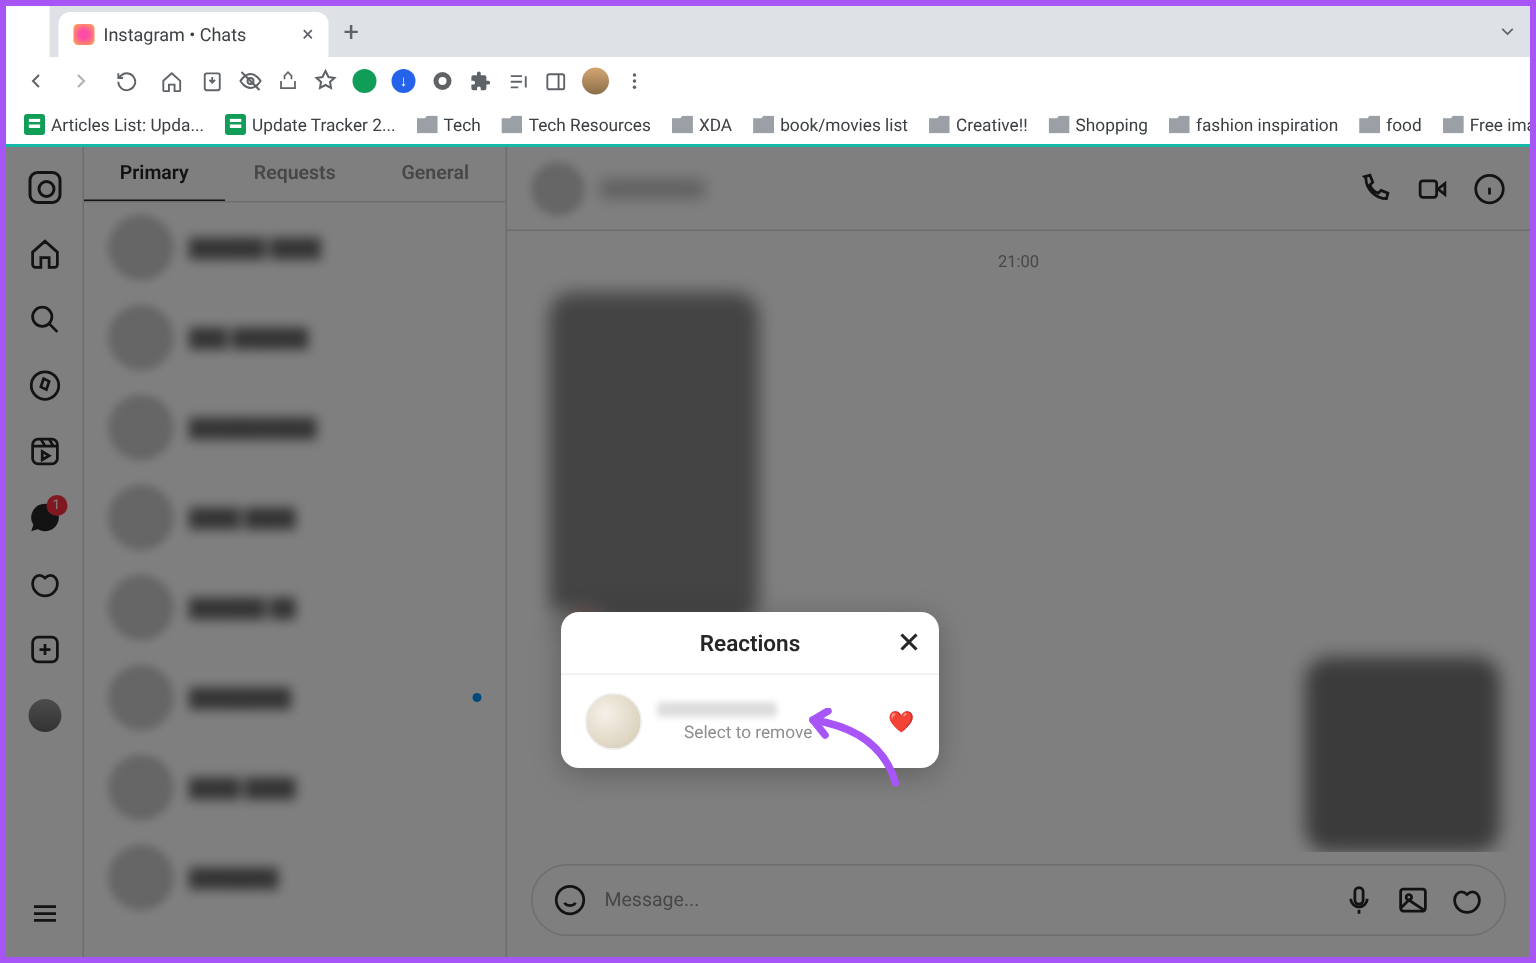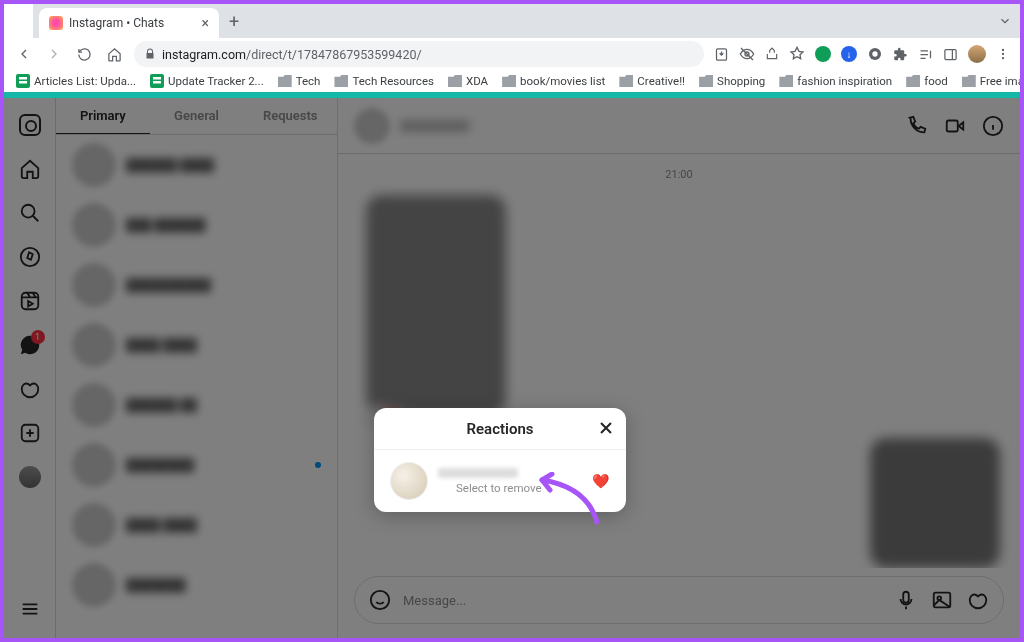--- a/index.html
+++ b/index.html
@@ -17,21 +17,21 @@
 .addr-bar { height: 32px; display: flex; align-items: center; padding: 0 10px; gap: 10px; background: #fff; }
 .nav-btn { color: #5f6368; display: flex; align-items: center; justify-content: center; width: 20px; }
 .url-box { flex: 1; display: flex; align-items: center; gap: 6px; background: #f1f3f4; border-radius: 14px; height: 26px; padding: 0 10px; font-size: 12.5px; color: #5f6368; }
 .url-box .domain { color: #202124; }
 .addr-icons { display: flex; gap: 10px; align-items: center; color: #5f6368; }
 .addr-icons > * { display: flex; }
 .ext-green { width: 16px; height: 16px; background: #0f9d58; border-radius: 50%; }
 .ext-blue { width: 16px; height: 16px; background: #2563eb; border-radius: 50%; color:#fff; font-size:10px; display:flex; align-items:center; justify-content:center; }
 .avatar-sm { width: 18px; height: 18px; border-radius: 50%; background: linear-gradient(#d4a574, #8b6f47); }
 
-.bm-bar { height: 28px; display: flex; align-items: center; padding: 0 12px; gap: 14px; background: #fff; border-bottom: 6px solid #14b8a6; font-size: 11.5px; color: #3c4043; }
+.bm-bar { height: 28px; display: flex; align-items: center; padding: 0 12px; gap: 14px; background: #fff; border-bottom: 2px solid #14b8a6; font-size: 11.5px; color: #3c4043; }
 .bm-item { display: flex; align-items: center; gap: 4px; white-space: nowrap; }
 .bm-folder { width: 14px; height: 12px; background: #9aa0a6; clip-path: polygon(0 15%, 40% 15%, 50% 0, 100% 0, 100% 100%, 0 100%); }
 .bm-sheet { width: 14px; height: 14px; background: #0f9d58; border-radius: 2px; position: relative; }
 .bm-sheet::after { content:""; position:absolute; inset:3px; background:#fff; clip-path: polygon(0 0,100% 0,100% 30%,0 30%,0 50%,100% 50%,100% 80%,0 80%);}
 
 
 .app { position: relative; height: calc(100% - 94px); background: #fff; }
 
 
 .rail { position: absolute; left: 0; top: 0; bottom: 0; width: 52px; border-right: 1px solid #dbdbdb; display: flex; flex-direction: column; align-items: center; padding-top: 16px; gap: 22px; }
@@ -127,26 +127,20 @@
         <svg width="15" height="15" viewBox="0 0 24 24" fill="none" stroke="#5f6368" stroke-width="2">
           <path d="M3 12a9 9 0 1 0 3-6.7L3 8"></path>
           <path d="M3 3v5h5"></path>
         </svg>
       </div>
     <div class="nav-btn">
         <svg width="15" height="15" viewBox="0 0 24 24" fill="none" stroke="#5f6368" stroke-width="2">
           <path d="M3 11l9-8 9 8v10a1 1 0 0 1-1 1h-5v-7h-6v7H4a1 1 0 0 1-1-1z"></path>
         </svg>
       </div>
-    <div class="url-box">
-      <svg width="12" height="12" viewBox="0 0 24 24" fill="#5f6368">
-          <path d="M6 10V7a6 6 0 1 1 12 0v3h1v11H5V10h1zm2 0h8V7a4 4 0 1 0-8 0v3z"></path>
-        </svg>
-      <span><span class="domain">instagram.com</span><span>/direct/t/17847867953599420/</span></span>
-    </div>
     <div class="addr-icons">
       <span>
           <svg width="15" height="15" viewBox="0 0 24 24" fill="none" stroke="#5f6368" stroke-width="2">
             <rect x="4" y="3" width="16" height="18" rx="2"></rect>
             <path d="M12 7v6m-3-3l3 3 3-3"></path>
           </svg>
         </span>
       <span>
           <svg width="16" height="16" viewBox="0 0 24 24" fill="none" stroke="#5f6368" stroke-width="2">
             <path d="M2 12s4-7 10-7 10 7 10 7-4 7-10 7-10-7-10-7z"></path>
@@ -296,22 +290,22 @@
     <div class="rail-icon rail-menu">
         <svg width="22" height="22" viewBox="0 0 24 24" fill="none" stroke="#262626" stroke-width="2">
           <path d="M4 7h16M4 12h16M4 17h16"></path>
         </svg>
       </div>
   </div>
 
   <div class="inbox">
     <div class="tabs">
       <div class="active">Primary</div>
+      <div>Requests</div>
       <div>General</div>
-      <div>Requests</div>
     </div>
     <div class="convo-list">
       <div class="convo">
           <div class="convo-av"></div>
           <div class="convo-txt">██████ ████</div>
         </div>
       <div class="convo">
           <div class="convo-av"></div>
           <div class="convo-txt">███ ██████</div>
         </div>

